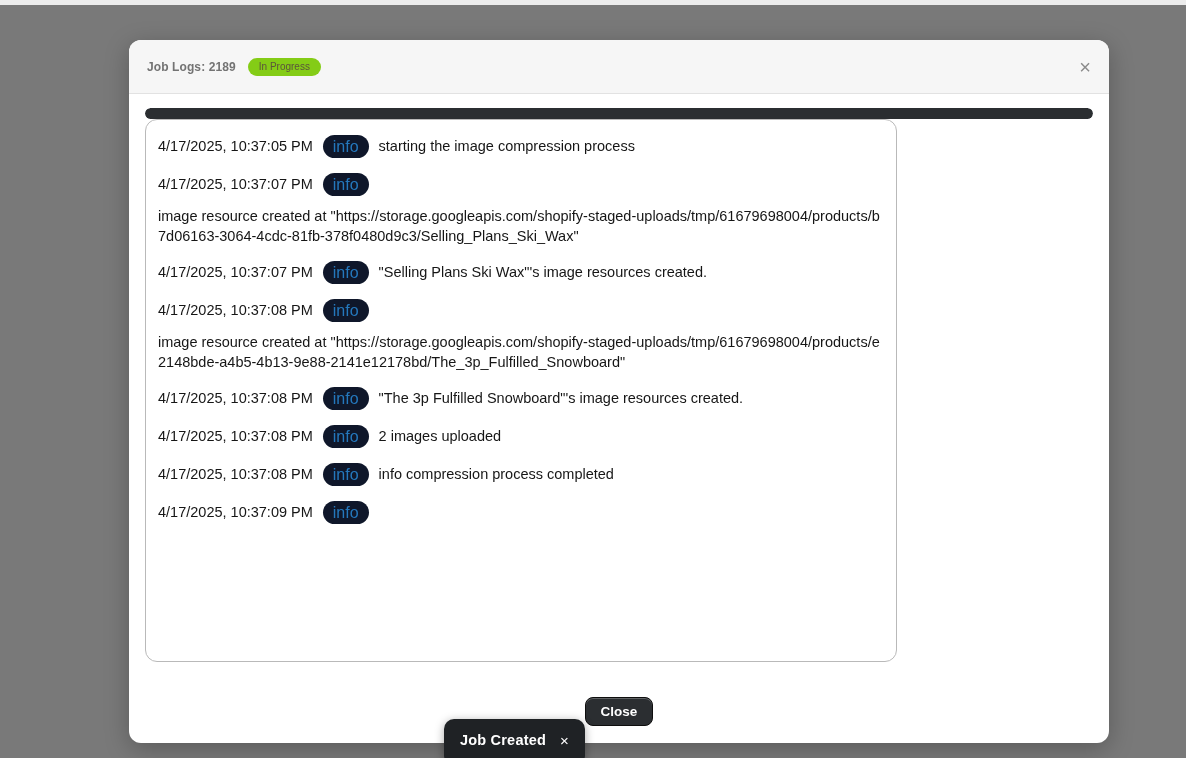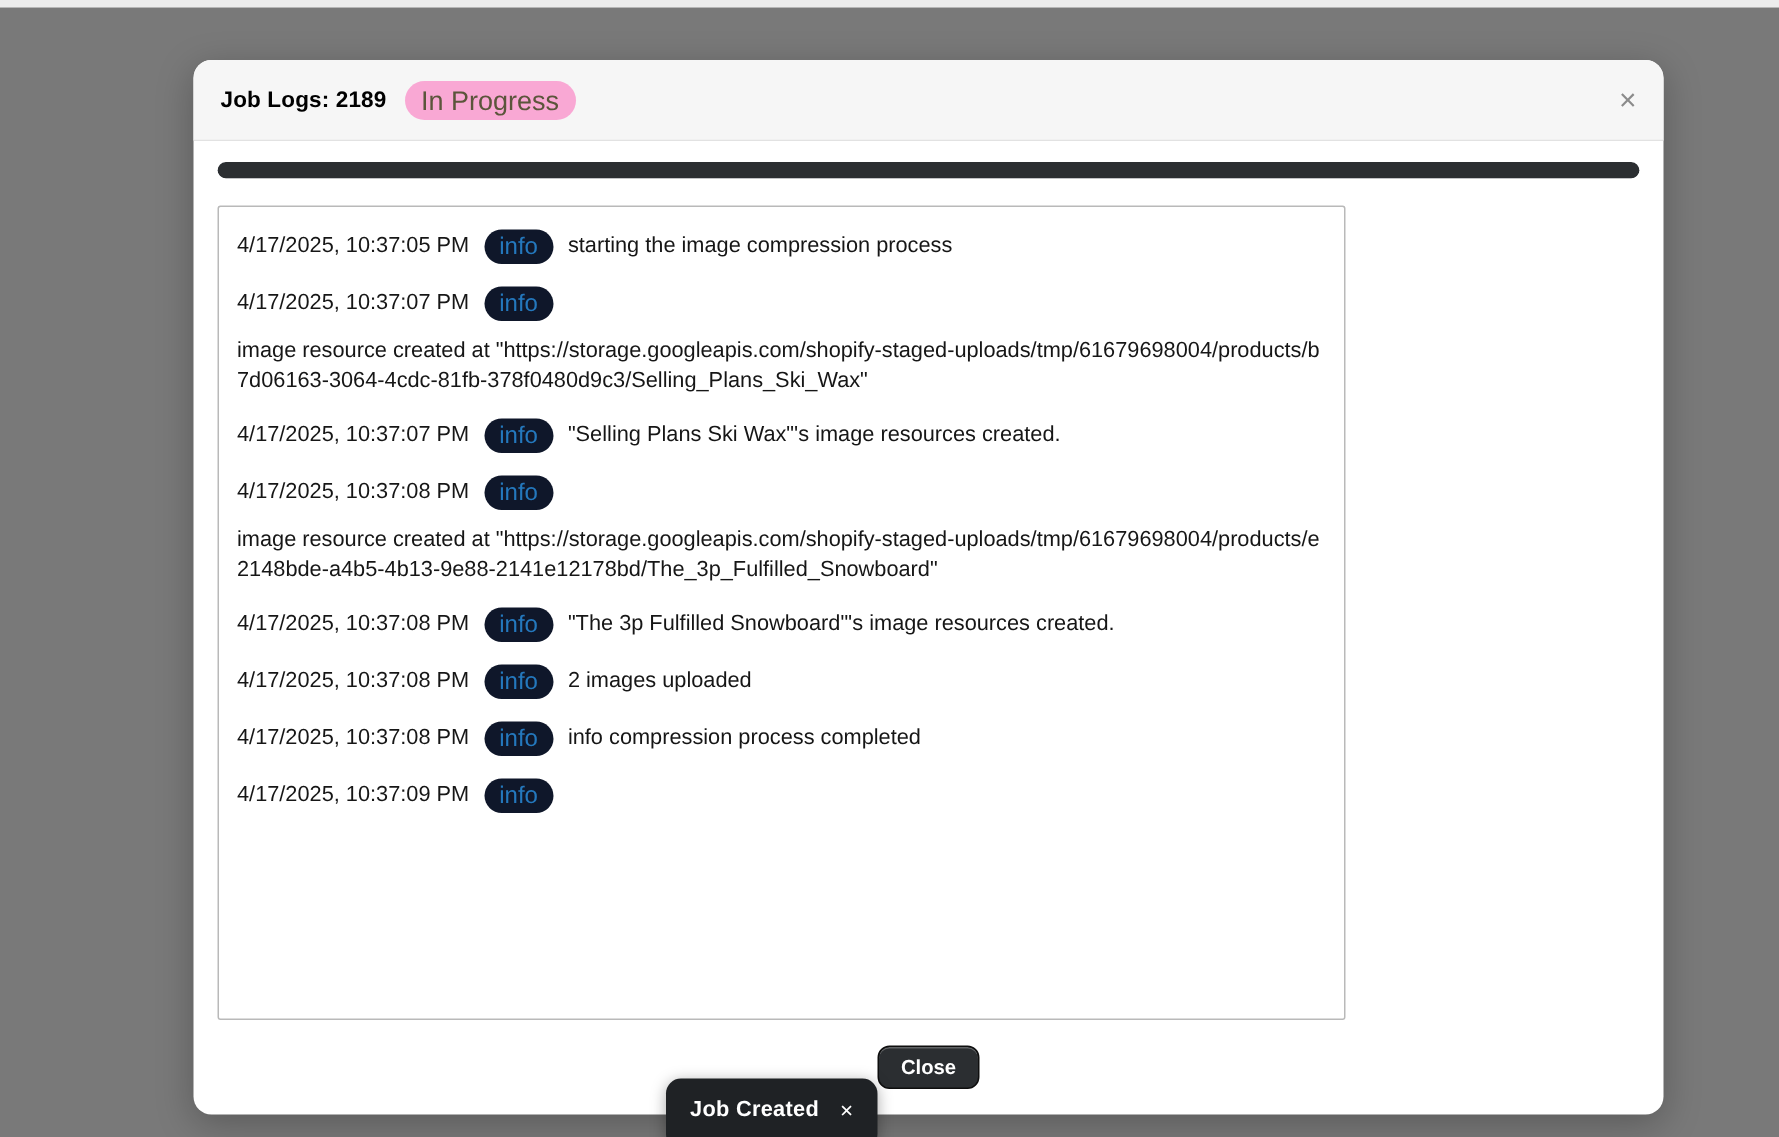--- a/index.html
+++ b/index.html
@@ -32,28 +32,28 @@
   }
   .modal-header {
     height: 54px; flex: 0 0 54px;
     background: #f6f6f6;
     border-bottom: 1px solid #e2e2e2;
     border-radius: 12px 12px 0 0;
     display: flex; align-items: center;
     padding: 0 18px;
   }
   .modal-title {
-    font-size: 15px; font-weight: bold; color: #000000;
+    font-size: 12px; font-weight: bold; color: #737373;
     letter-spacing: 0.1px;
   }
   .status-badge {
     margin-left: 12px;
-    background: #f9a8d4;
+    background: #84cc16;
     color: #5b553b;
-    font-size: 18px;
+    font-size: 10px;
     padding: 4px 11px;
     border-radius: 999px;
     line-height: 1;
   }
   .header-close {
     margin-left: auto;
     color: #8b8b8b;
     font-size: 20px;
     line-height: 1;
     cursor: pointer;
@@ -70,24 +70,23 @@
     border-radius: 6px;
     background: #e9ecef;
     overflow: hidden;
   }
   .progress-fill {
     height: 100%;
     background: #2b2e31;
     border-radius: 6px;
   }
   .log-box {
-    margin-top: 18px;
     width: 752px; height: 543px;
     border: 1px solid #b9b9b9;
-    border-radius: 2px;
+    border-radius: 12px;
     padding: 15px 12px;
     overflow-y: auto;
   }
   .log-entry { margin-bottom: 15px; }
   .log-head {
     display: flex; align-items: center;
     line-height: 21px;
   }
   .log-ts {
     font-size: 14.5px; color: #161616;

